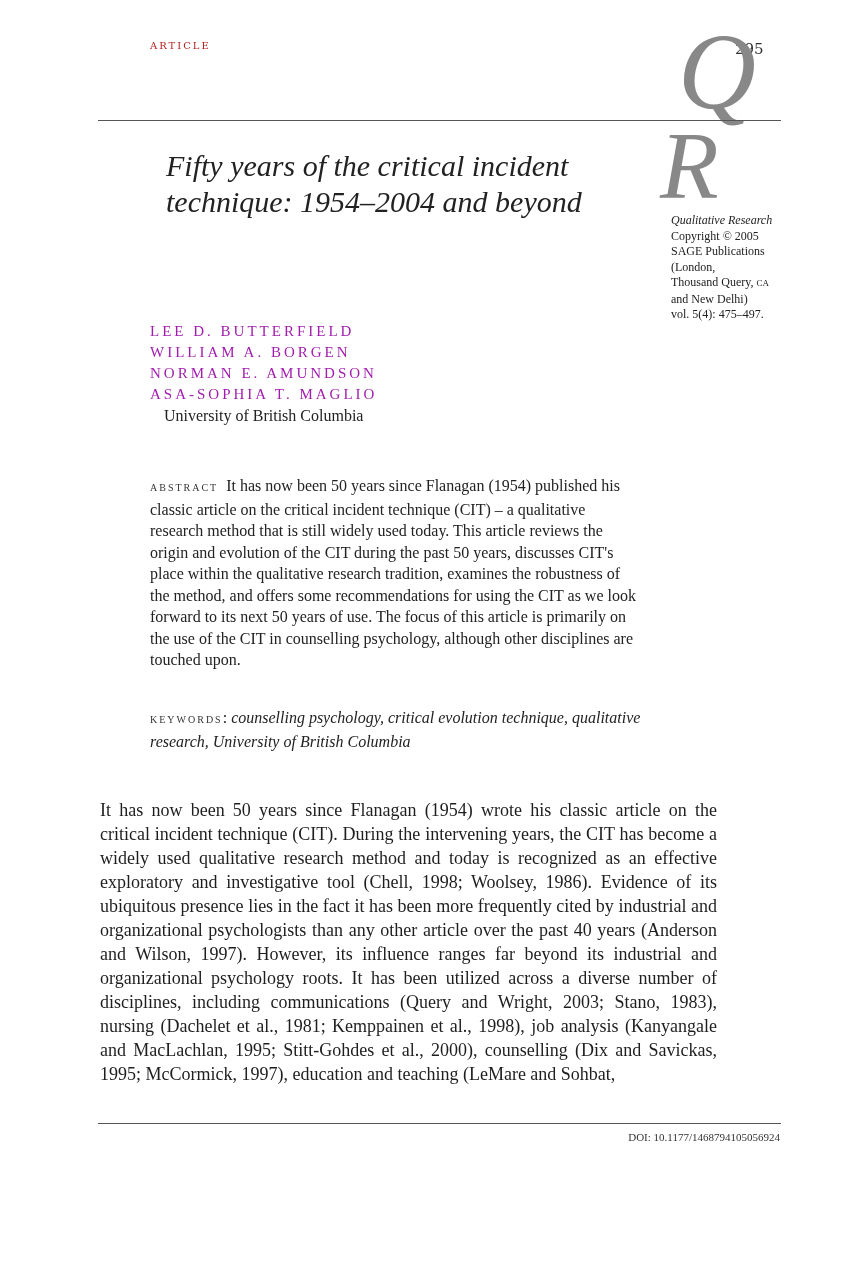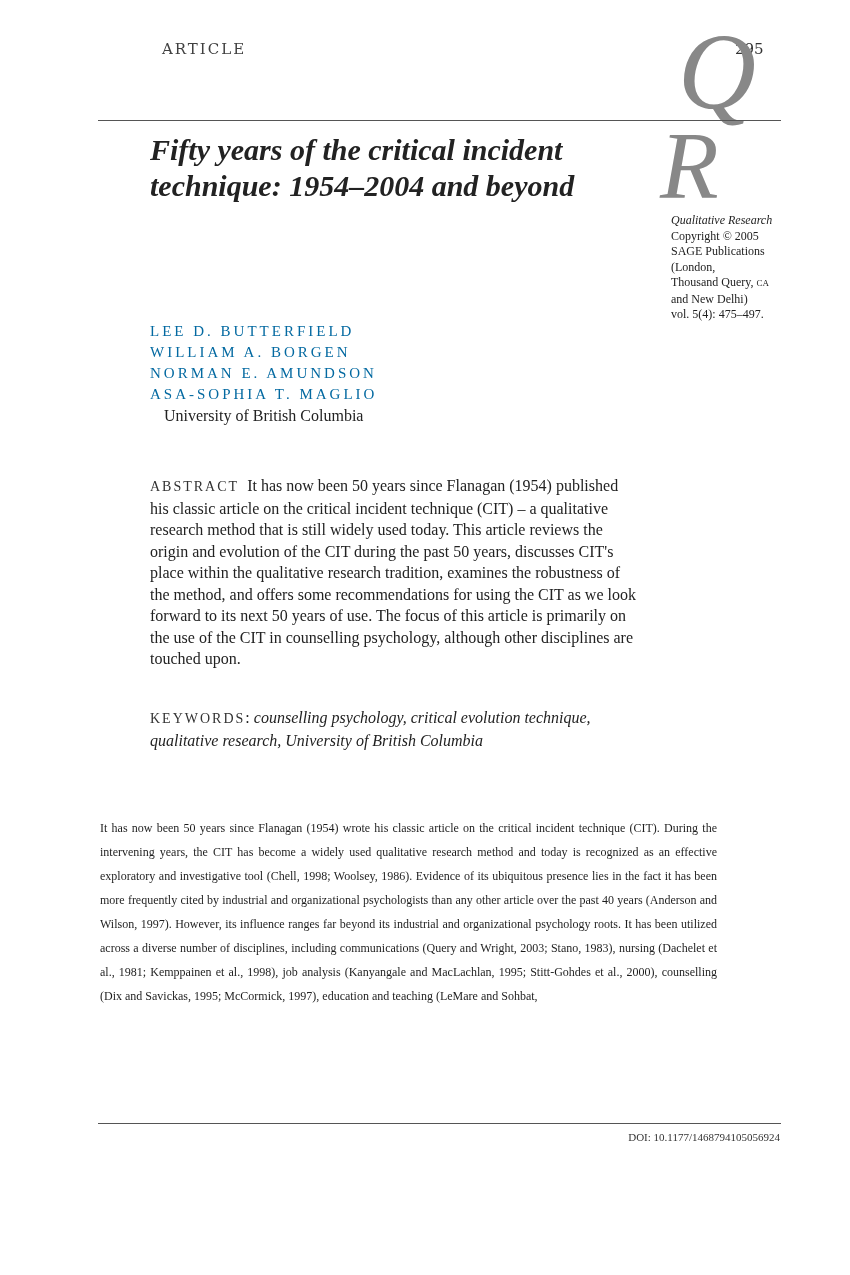--- a/index.html
+++ b/index.html
@@ -1,56 +1,56 @@
 <!DOCTYPE html>
 <html><head>
 <meta charset="utf-8">
 <style>
   html, body { margin: 0; padding: 0; background: #ffffff; }
   body { width: 850px; height: 1275px; position: relative; overflow: hidden;
          font-family: "DejaVu Serif", "Liberation Serif", serif; color: #2a2a2a; }
   .abs { position: absolute; }
-  .article-label { left: 150px; top: 40px; font-size: 15px; letter-spacing: 2px; color: #404040; margin-left: 12px; }
+  .article-label { left: 150px; top: 40px; font-size: 10px; letter-spacing: 2px; color: #b91c1c; }
   .page-number { left: 735px; top: 40px; font-size: 15px; color: #333; }
   .logo-q { left: 678px; top: 18px; font-family: "Liberation Serif", serif; font-style: italic;
             font-size: 108px; color: #888; line-height: 1; }
   .logo-r { left: 660px; top: 118px; font-family: "Liberation Serif", serif; font-style: italic;
             font-size: 96px; color: #888; line-height: 1; }
   .top-rule { left: 98px; top: 120px; width: 683px; height: 1px; background: #555; }
   .title { left: 150px; top: 132px; width: 480px; font-family: "Liberation Serif", serif;
            font-style: italic; font-size: 30px; line-height: 36px; color: #222; }
   .journal-info { left: 671px; top: 213px; width: 125px; font-family: "Liberation Serif", serif;
                   font-size: 12px; line-height: 15.5px; color: #222; }
   .journal-info .jname { font-style: italic; }
   .journal-info .sc { font-size: 9px; }
   .authors { left: 150px; top: 321px; font-family: "Liberation Serif", serif; }
-  .author { font-size: 15px; letter-spacing: 3px; line-height: 21px; color: #0369a1; }
+  .author { font-size: 15px; letter-spacing: 3px; line-height: 21px; color: #a21caf; }
   .affiliation { font-size: 16px; line-height: 21px; color: #222; text-align: center; }
   .abstract { left: 150px; top: 475px; width: 490px; font-family: "Liberation Serif", serif;
               font-size: 16px; line-height: 21.5px; color: #222; }
-  .smallcaps-label { font-size: 14px; letter-spacing: 2px; color: #333; margin-top: 44px; }
+  .smallcaps-label { font-size: 10px; letter-spacing: 2px; color: #333; margin-top: 44px; }
   .keywords { left: 150px; top: 707px; width: 500px; font-family: "Liberation Serif", serif;
               font-size: 16px; line-height: 21.5px; color: #222; }
   .keywords .kw { font-style: italic; }
-  .body-text { left: 100px; top: 816px; width: 617px; font-family: "Liberation Serif", serif;
-               font-size: 12px; line-height: 24px; color: #1e1e1e; text-align: justify; }
+  .body-text { left: 100px; top: 798px; width: 617px; font-family: "Liberation Serif", serif;
+               font-size: 18px; line-height: 24px; color: #1e1e1e; text-align: justify; }
   .bottom-rule { left: 98px; top: 1123px; width: 683px; height: 1px; background: #555; }
   .doi { left: 560px; top: 1131px; width: 220px; text-align: right; font-family: "Liberation Serif", serif;
          font-size: 11px; color: #333; }
 </style>
 </head>
 <body>
 
 <div class="abs article-label">ARTICLE</div>
 <div class="abs page-number">295</div>
 <div class="abs logo-q">Q</div>
 <div class="abs logo-r">R</div>
 <div class="abs top-rule"></div>
 
-<h1 class="abs title" style="margin:0;font-weight:bold;">Fifty years of the critical incident technique: 1954–2004 and beyond</h1>
+<h1 class="abs title" style="margin:16px;font-weight:normal;">Fifty years of the critical incident technique: 1954–2004 and beyond</h1>
 
 <div class="abs journal-info">
   <div class="jname">Qualitative Research</div>
   <div>Copyright © 2005</div>
   <div>SAGE Publications</div>
   <div>(London,</div>
   <div><span>Thousand Query,</span> <span class="sc">CA</span></div>
   <div>and New Delhi)</div>
   <div>vol. 5(4): 475–497.</div>
 </div>

